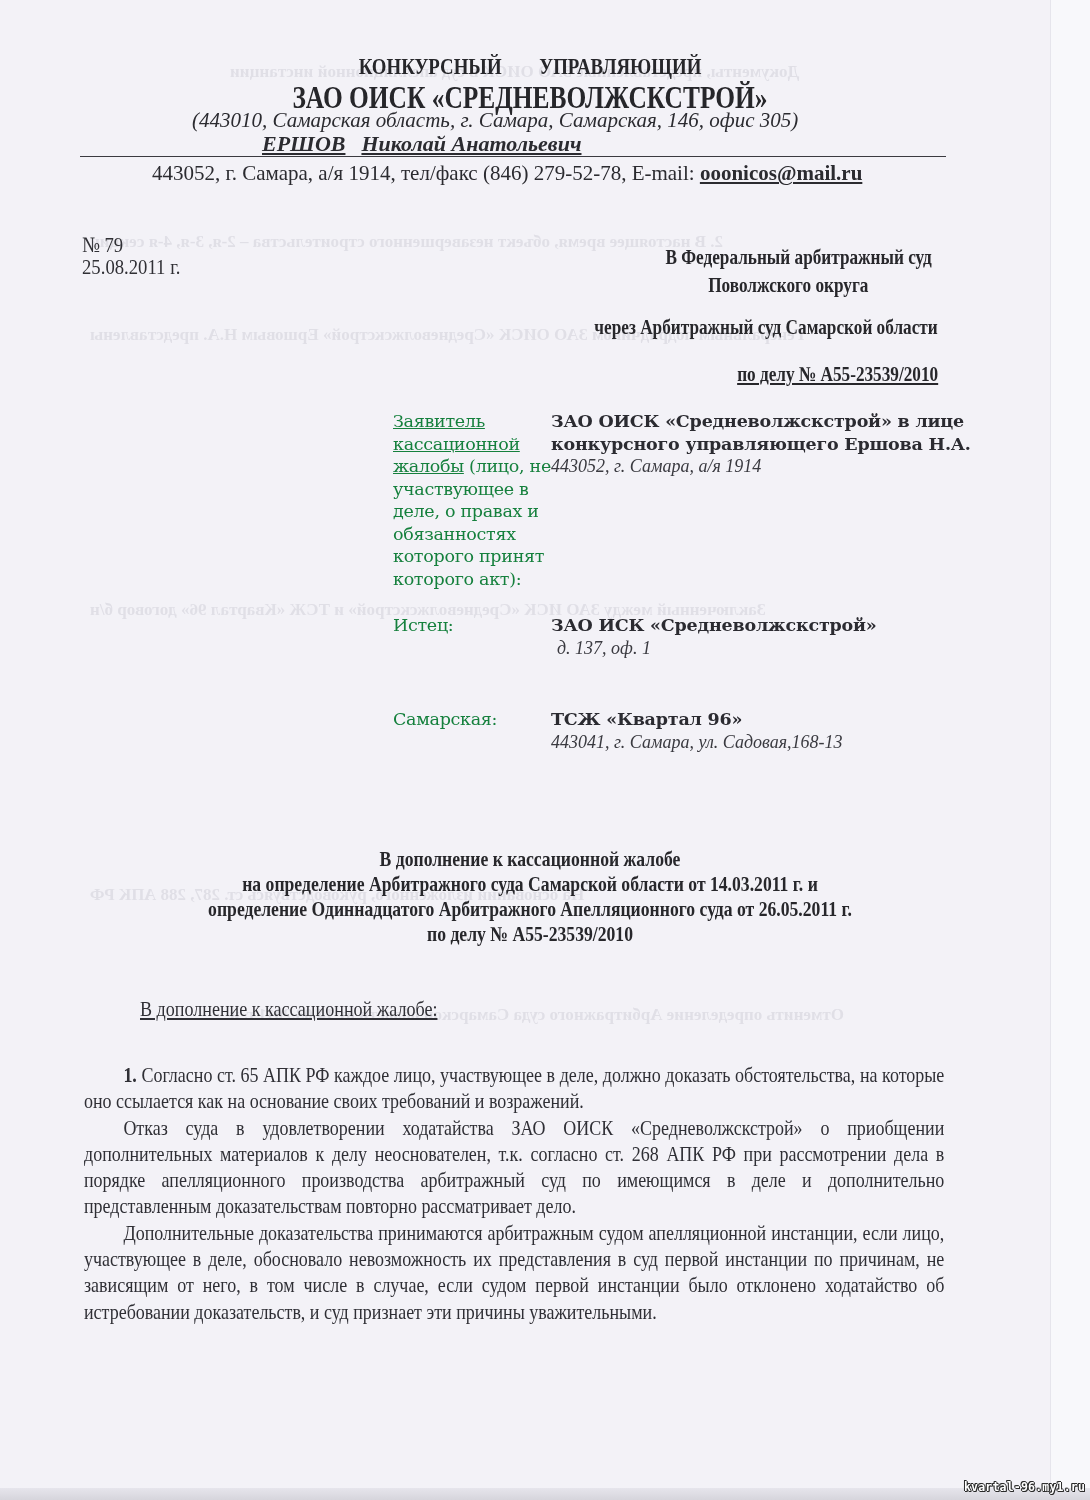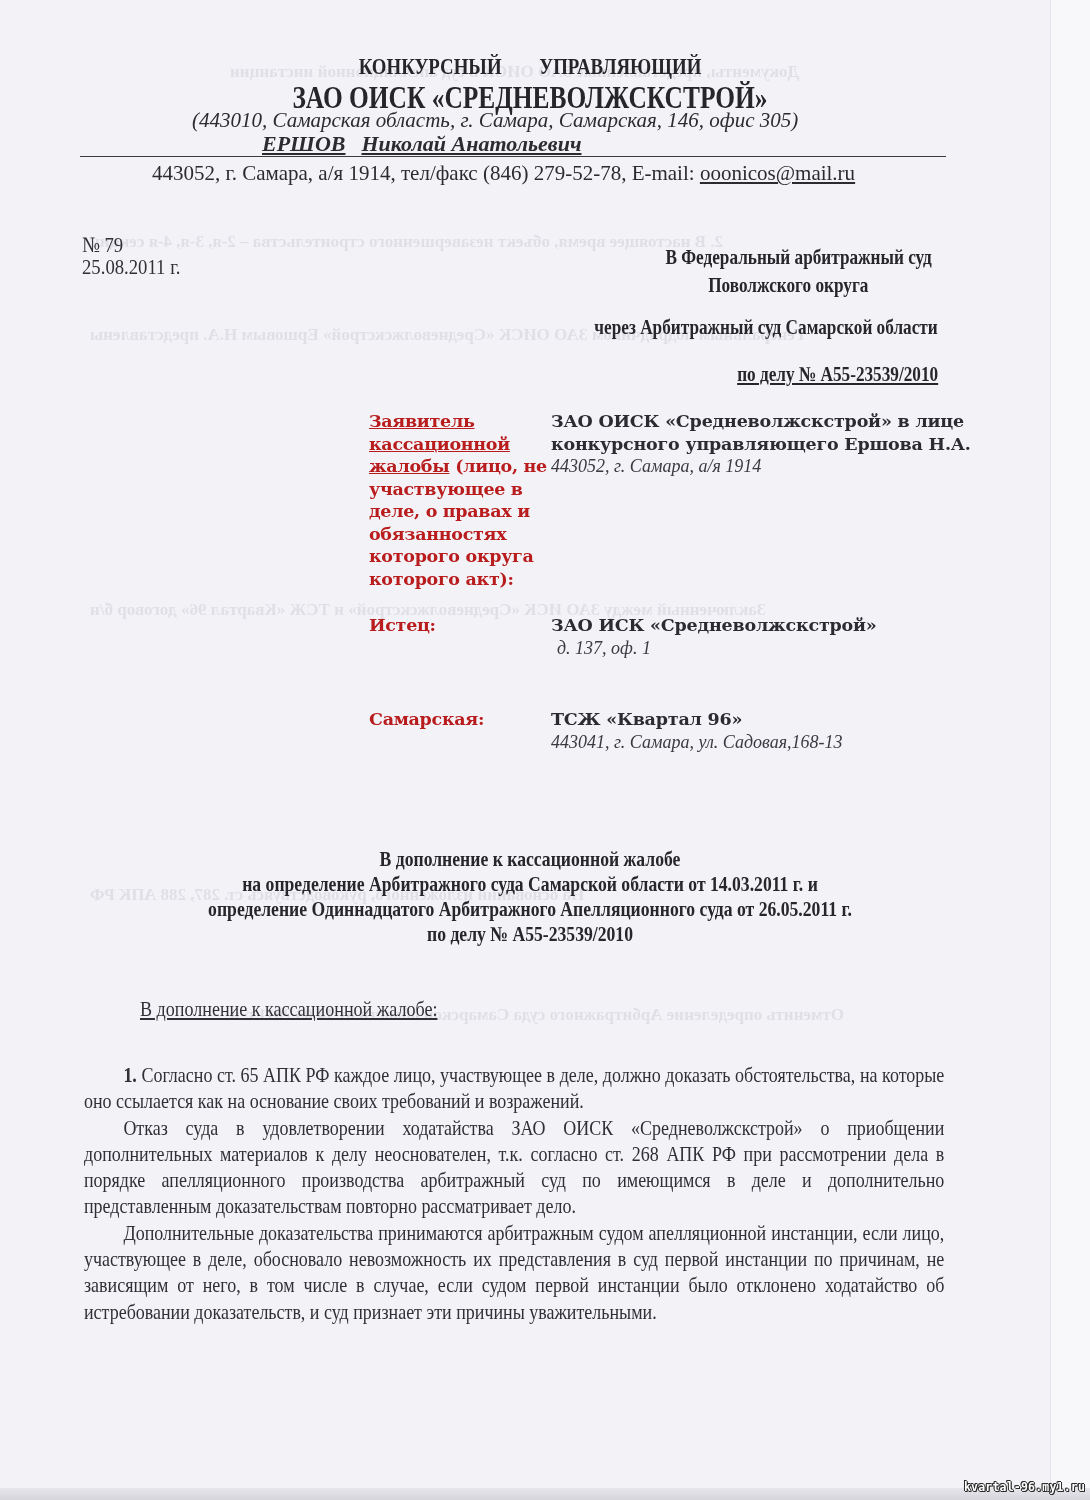--- a/index.html
+++ b/index.html
@@ -28,31 +28,31 @@
     .lh-title2 { font-size: 31px; }
     .lh-title .gap { display: inline-block; width: 46px; }
     .lh-addr { font-style: italic; font-size: 21px; color: #2b2b30; }
     .lh-name { font-style: italic; font-weight: bold; font-size: 22px; color: #2b2b30; text-decoration: underline; }
     .lh-name .gap { display:inline-block; width: 16px; }
     .lh-rule {
       position: absolute; left: 80px; top: 156px; width: 866px; height: 0;
       border-top: 1.5px solid #3a3a40;
     }
     .lh-contact { font-size: 21px; color: #2b2b30; }
-    .lh-contact .email { font-weight: normal; text-decoration: underline; }
+    .lh-contact .email { font-weight: bold; text-decoration: underline; }
 
     
     .num { font-size: 22px; transform: scaleX(0.85); transform-origin: left top; color: #303035; }
 
     
     .addr-b { font-weight: bold; font-size: 21px; transform: scaleX(0.82); transform-origin: right top; text-align: right; color: #27272b; }
     .case-u { text-decoration: underline; }
 
     
-    .pl { font-weight: bold; font-size: 17.5px; line-height: 22.5px; color: #b91c1c; font-family: "DejaVu Serif", serif; letter-spacing: -0.3px; }
+    .pl { font-weight: normal; font-size: 17.5px; line-height: 22.5px; color: #15803d; font-family: "DejaVu Serif", serif; letter-spacing: -0.3px; margin-left: 24px; }
     .pl u { text-decoration: underline; }
     .pv { font-weight: bold; font-size: 17.5px; line-height: 22.5px; color: #2b2b31; font-family: "DejaVu Serif", serif; letter-spacing: -0.2px; }
     .pi { font-style: italic; font-size: 18px; line-height: 22.5px; color: #3a3a40; font-family: "Liberation Serif", serif; }
 
     
     .tb { font-size: 21px; transform: scaleX(0.84); transform-origin: center top; text-align: center; color: #27272b; }
     .tb b { font-weight: bold; }
     .sub-u { font-size: 21px; transform: scaleX(0.86); transform-origin: left top; text-decoration: underline; color: #303036; }
 
     
@@ -108,21 +108,21 @@
   <div class="abs addr-b" style="right:152px; top:315px;">через Арбитражный суд Самарской области</div>
   <div class="abs addr-b case-u" style="right:152px; top:362px;">по делу № А55-23539/2010</div>
 
   <div class="abs pl" style="left:369px; top:410px;">
     <div><u>Заявитель</u></div>
     <div><u>кассационной</u></div>
     <div><u>жалобы</u><span> (лицо, не</span></div>
     <div>участвующее в</div>
     <div>деле, о правах и</div>
     <div>обязанностях</div>
-    <div>которого округа</div>
+    <div>которого принят</div>
     <div>которого акт):</div>
   </div>
   <div class="abs" style="left:551px; top:410px;">
     <div class="pv">ЗАО ОИСК «Средневолжскстрой» в лице</div>
     <div class="pv">конкурсного управляющего Ершова Н.А.</div>
     <div class="pi">443052, г. Самара, а/я 1914</div>
   </div>
 
   <div class="abs pl" style="left:369px; top:614px;">Истец:</div>
   <div class="abs" style="left:551px; top:614px;">

